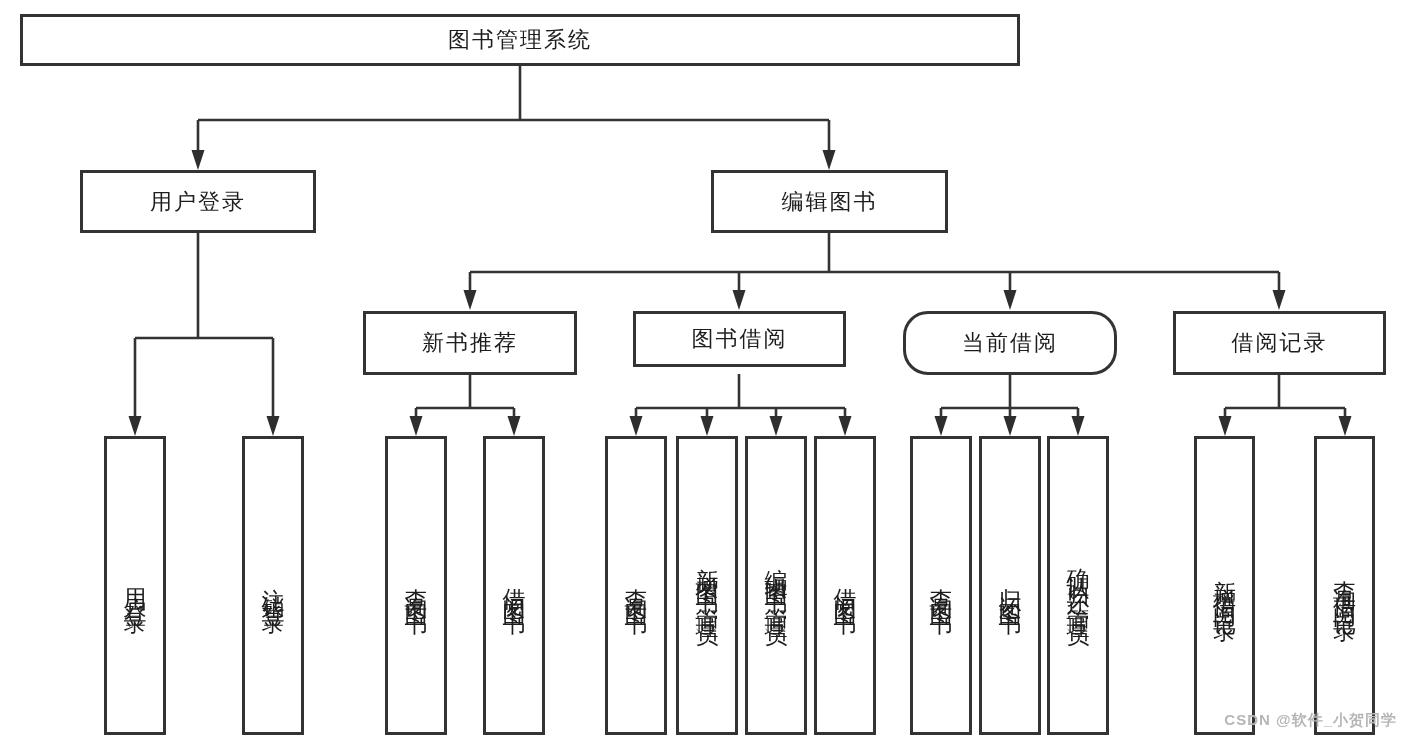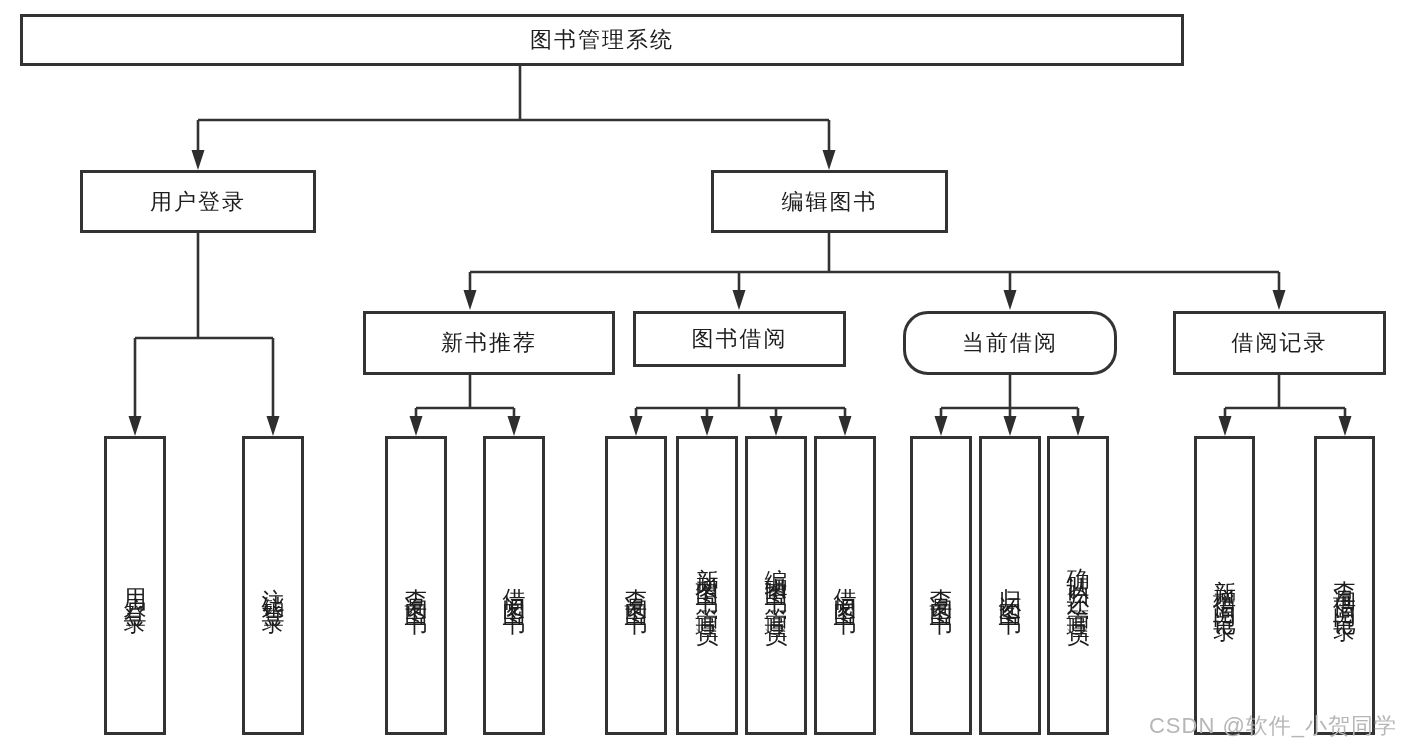--- a/index.html
+++ b/index.html
@@ -39,24 +39,24 @@
     writing-mode: vertical-rl;
     text-orientation: mixed;
     letter-spacing: 8px;
     line-height: 1;
     white-space: nowrap;
   }
   .watermark {
     position: absolute;
     right: 8px;
     top: 711px;
-    font-size: 22px;
+    font-size: 15px;
     letter-spacing: 1px;
     color: #b6b6b6;
-    font-weight: 400;
+    font-weight: 700;
     white-space: nowrap;
   }
 </style>
 </head>
 <body>
 
 <div id="canvas">
 
   <svg id="wires" viewBox="0 0 1405 747" xmlns="http://www.w3.org/2000/svg">
     <path fill="none" stroke="#333333" stroke-width="2.6" d="M520 65 V120
@@ -106,26 +106,26 @@
              M700.5 416 L713.5 416 L707 436 Z
              M769.5 416 L782.5 416 L776 436 Z
              M838.5 416 L851.5 416 L845 436 Z
              M934.5 416 L947.5 416 L941 436 Z
              M1003.5 416 L1016.5 416 L1010 436 Z
              M1071.5 416 L1084.5 416 L1078 436 Z
              M1218.5 416 L1231.5 416 L1225 436 Z
              M1338.5 416 L1351.5 416 L1345 436 Z"></path>
   </svg>
 
-  <div class="node hnode" style="left:20px; top:14px; width:1164px; height:52px;">图书管理系统</div>
+  <div class="node hnode" style="left:20px; top:14px; width:1000px; height:52px;">图书管理系统</div>
 
   <div class="node hnode" style="left:80px; top:170px; width:236px; height:63px;">用户登录</div>
   <div class="node hnode" style="left:711px; top:170px; width:237px; height:63px;">编辑图书</div>
 
-  <div class="node hnode" style="left:363px; top:311px; width:252px; height:64px;">新书推荐</div>
+  <div class="node hnode" style="left:363px; top:311px; width:214px; height:64px;">新书推荐</div>
   <div class="node hnode" style="left:633px; top:311px; width:213px; height:56px;">图书借阅</div>
   <div class="node hnode" style="left:903px; top:311px; width:214px; height:64px;border-radius:25px;">当前借阅</div>
   <div class="node hnode" style="left:1173px; top:311px; width:213px; height:64px;">借阅记录</div>
 
   <div class="node vnode" style="left:104px; top:436px; width:62px; height:299px;">
     <span class="vtext">用户登录</span>
   </div>
   <div class="node vnode" style="left:242px; top:436px; width:62px; height:299px;">
     <span class="vtext">注销登录</span>
   </div>

